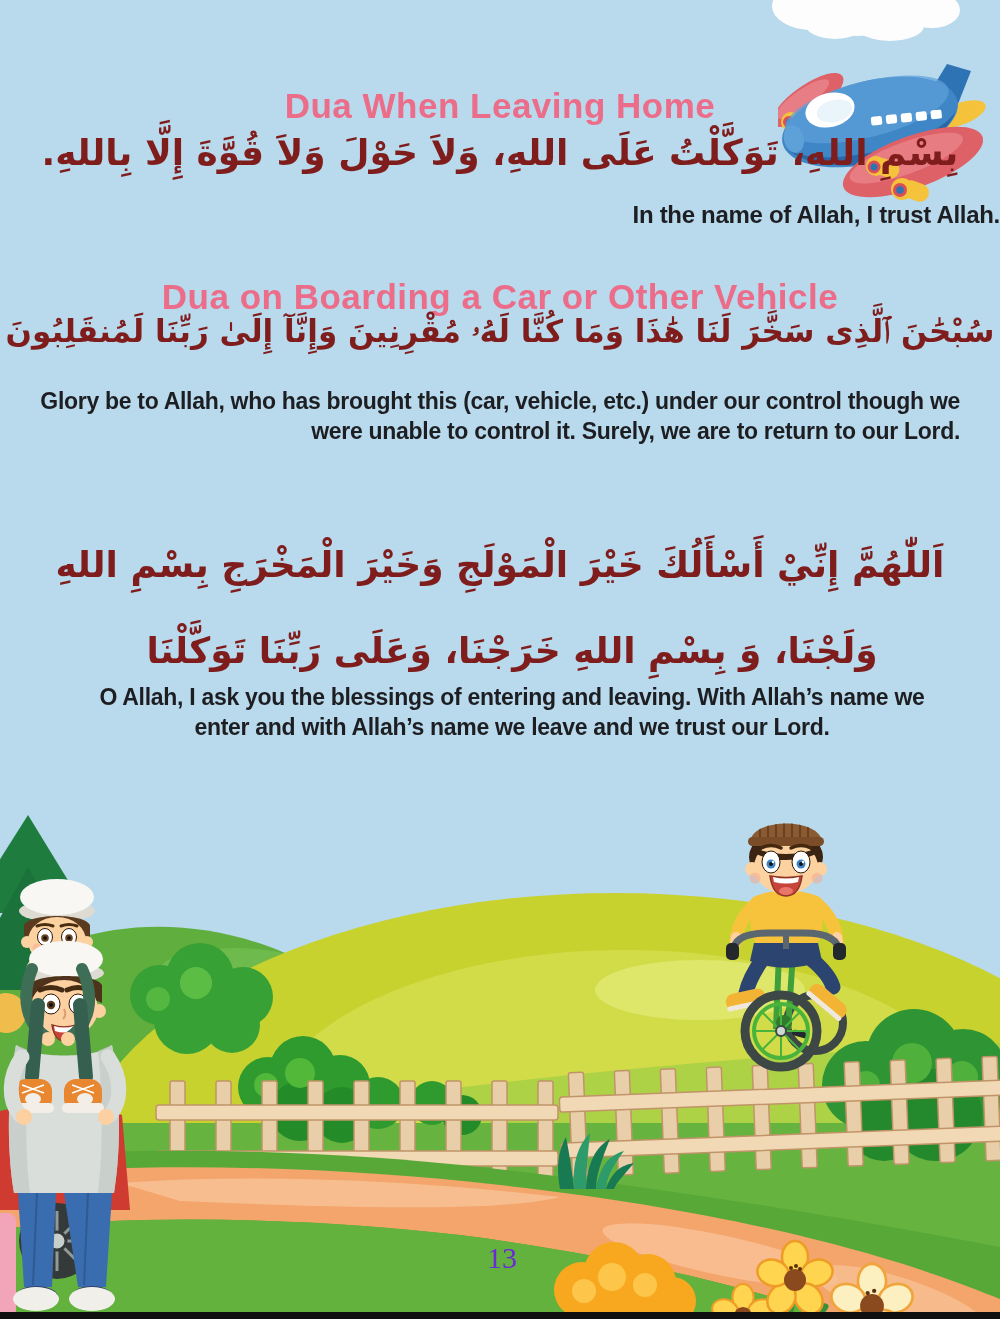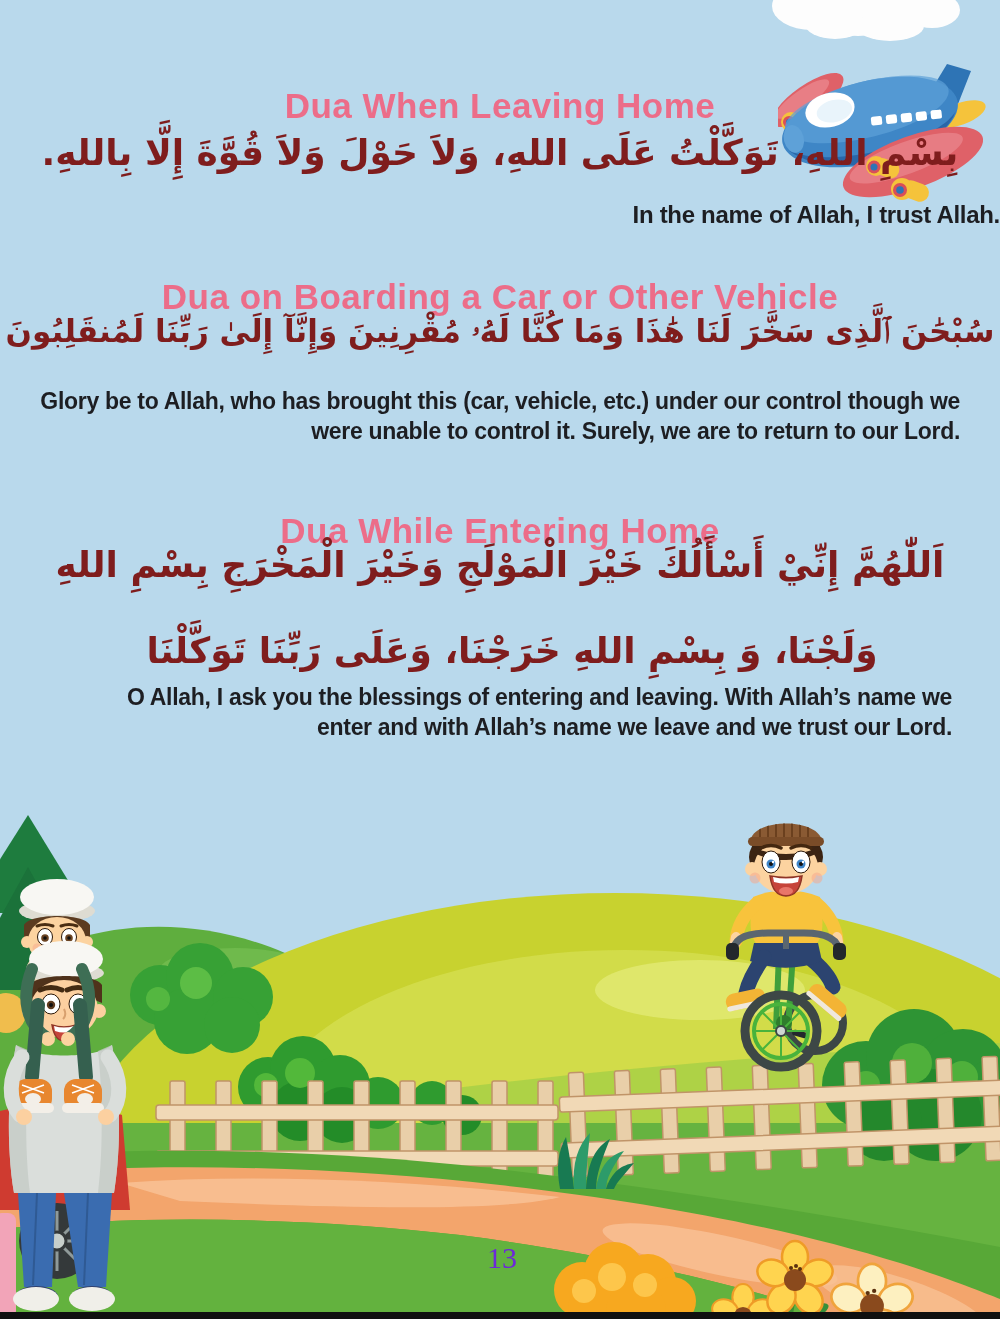--- a/index.html
+++ b/index.html
@@ -124,24 +124,23 @@
   </svg>
 
   <h2 class="heading" style="top:70px;margin-top:16px;">Dua When Leaving Home</h2>
   <p class="arabic" style="top:122px;font-size:36px;line-height:62px;margin:0;">بِسْمِ اللهِ، تَوَكَّلْتُ عَلَى اللهِ، وَلاَ حَوْلَ وَلاَ قُوَّةَ إِلَّا بِاللهِ.</p>
   <p class="english" style="top:200px;left:0;width:100%;margin:0;font-size:24px;">In the name of Allah, I trust Allah.</p>
 
   <h2 class="heading" style="top:248px;">Dua  on Boarding a Car or Other Vehicle</h2>
   <p class="arabic" style="top:300px;font-size:31px;line-height:62px;margin:0;">سُبْحَٰنَ ٱلَّذِى سَخَّرَ لَنَا هَٰذَا وَمَا كُنَّا لَهُۥ مُقْرِنِينَ وَإِنَّآ إِلَىٰ رَبِّنَا لَمُنقَلِبُونَ</p>
   <p class="english" style="top:386px;left:40px;width:920px;margin:0;">Glory be to Allah, who has brought this (car, vehicle, etc.) under our control though we were unable to control it. Surely, we are to return to our Lord.</p>
 
-  <h2 class="heading" style="top:482px;">Dua While Entering Home</h2>
   <p class="arabic" style="top:534px;font-size:36px;line-height:62px;margin:0;">اَللّٰهُمَّ إِنِّيْ أَسْأَلُكَ خَيْرَ الْمَوْلَجِ وَخَيْرَ الْمَخْرَجِ بِسْمِ اللهِ</p>
   <p class="arabic" style="top:608px;font-size:36px;line-height:62px;margin:12px;">وَلَجْنَا، وَ بِسْمِ اللهِ خَرَجْنَا، وَعَلَى رَبِّنَا تَوَكَّلْنَا</p>
-  <p class="english" style="top:682px;left:72px;width:880px;margin:0;text-align:right;">O Allah, I ask you the blessings of entering and leaving. With Allah’s name we enter and with Allah’s name we leave and we  trust our Lord.</p>
+  <p class="english" style="top:682px;left:72px;width:880px;margin:0;text-align:center;">O Allah, I ask you the blessings of entering and leaving. With Allah’s name we enter and with Allah’s name we leave and we  trust our Lord.</p>
 
   <svg class="svg-abs" style="left:0;top:785px;" width="1000" height="534" viewBox="0 0 1000 534">
 
     <g>
       <path d="M0,195 C70,135 185,125 285,168 C350,196 410,228 455,262 L455,534 L0,534 Z" fill="#5fae3e"></path>
       <ellipse cx="235" cy="185" rx="75" ry="22" fill="#7cc457" opacity=".55"></ellipse>
     </g>
 
     <g>
       <ellipse cx="615" cy="400" rx="545" ry="292" fill="#c8d22f"></ellipse>

